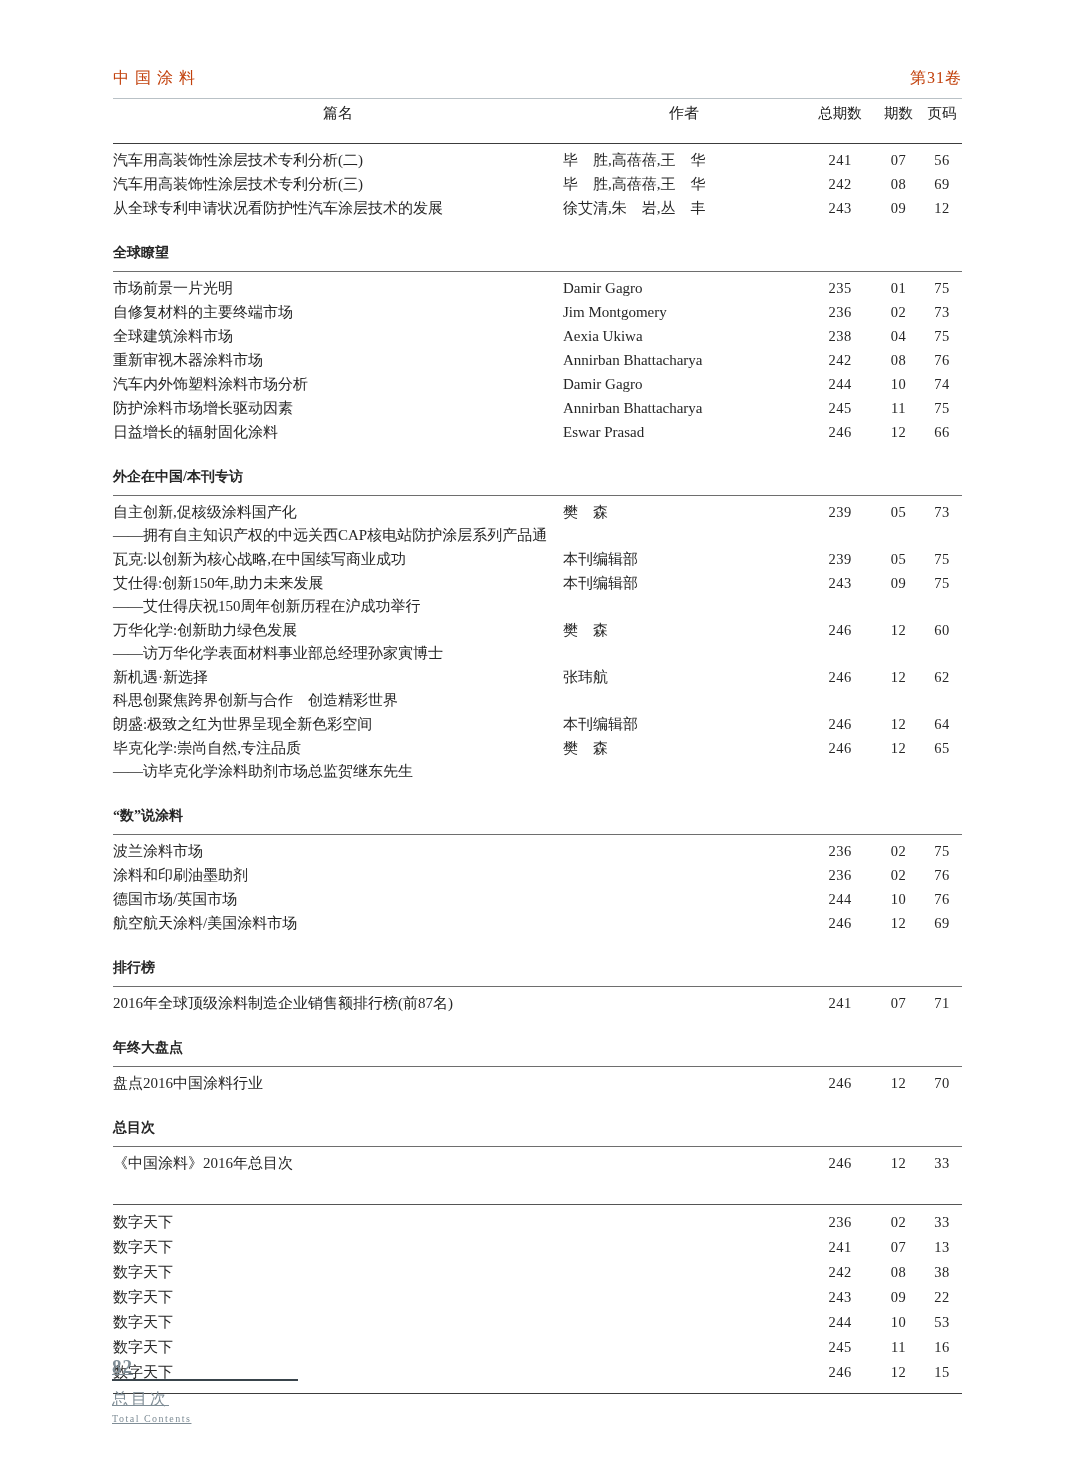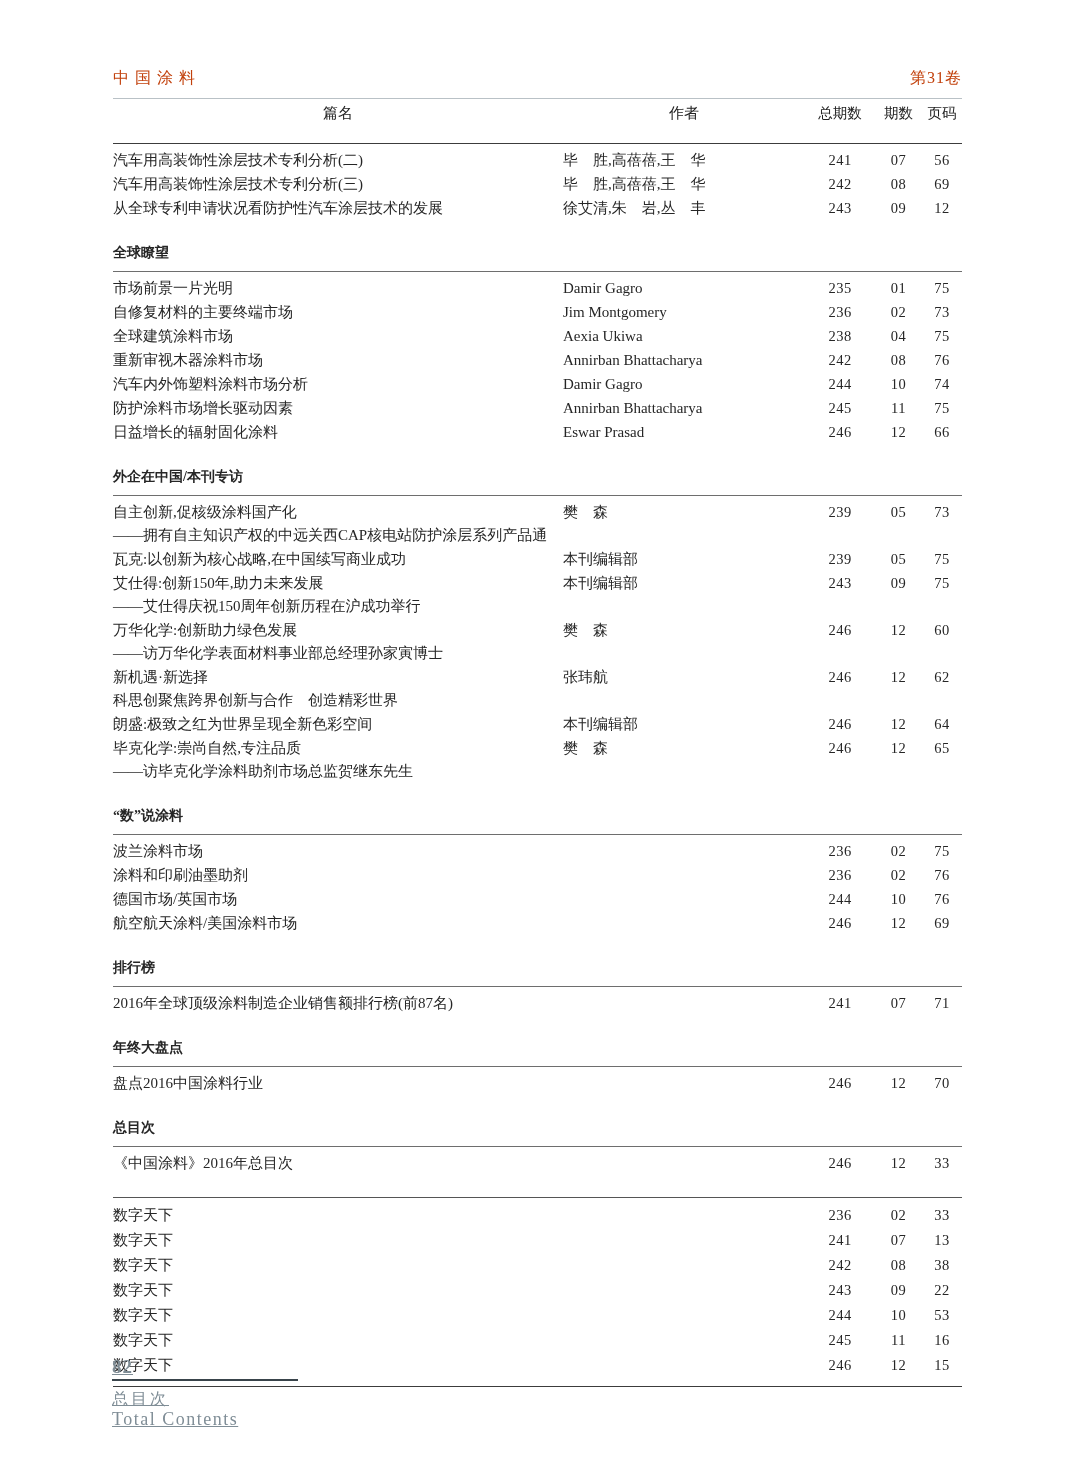--- a/index.html
+++ b/index.html
@@ -48,21 +48,21 @@
   .trow.datarow { margin-bottom:1px; }
   .sec-title {
     margin-top:23px;
     font-weight:bold;
     font-size:14px;
     line-height:20px;
     padding-bottom:8px;
     border-bottom:1px solid #6e6e6e;
   }
   .misc-block {
-    margin-top:22px;
+    margin-top:29px;
     border-top:1px solid #555;
     border-bottom:1.5px solid #3c3c3c;
     padding:6px 0 7px 0;
   }
   .misc-block .trow { margin-bottom:2px; }
   
   .page-footer {
     position:absolute; left:112px; top:1356px;
     color:#7f8d96;
     text-decoration:underline;
@@ -70,21 +70,21 @@
   .footer-page-num {
     font-size:19px; font-weight:bold; letter-spacing:1px;
     line-height:22px;
   }
   .footer-rule {
     width:186px; height:0;
     border-bottom:2px solid #39444b;
     margin:1px 0 7px 0;
   }
   .footer-cn { font-size:16px; letter-spacing:3px; line-height:21px; }
-  .footer-en { font-size:18px; letter-spacing:1.5px; line-height:20px; }
+  .footer-en { font-size:10px; letter-spacing:1.5px; line-height:20px; }
 </style>
 </head>
 <body>
 
 <div class="page">
 
   <div class="page-header">
     <span class="journal-name">中国涂料</span>
     <span class="volume-label">第31卷</span>
   </div>

